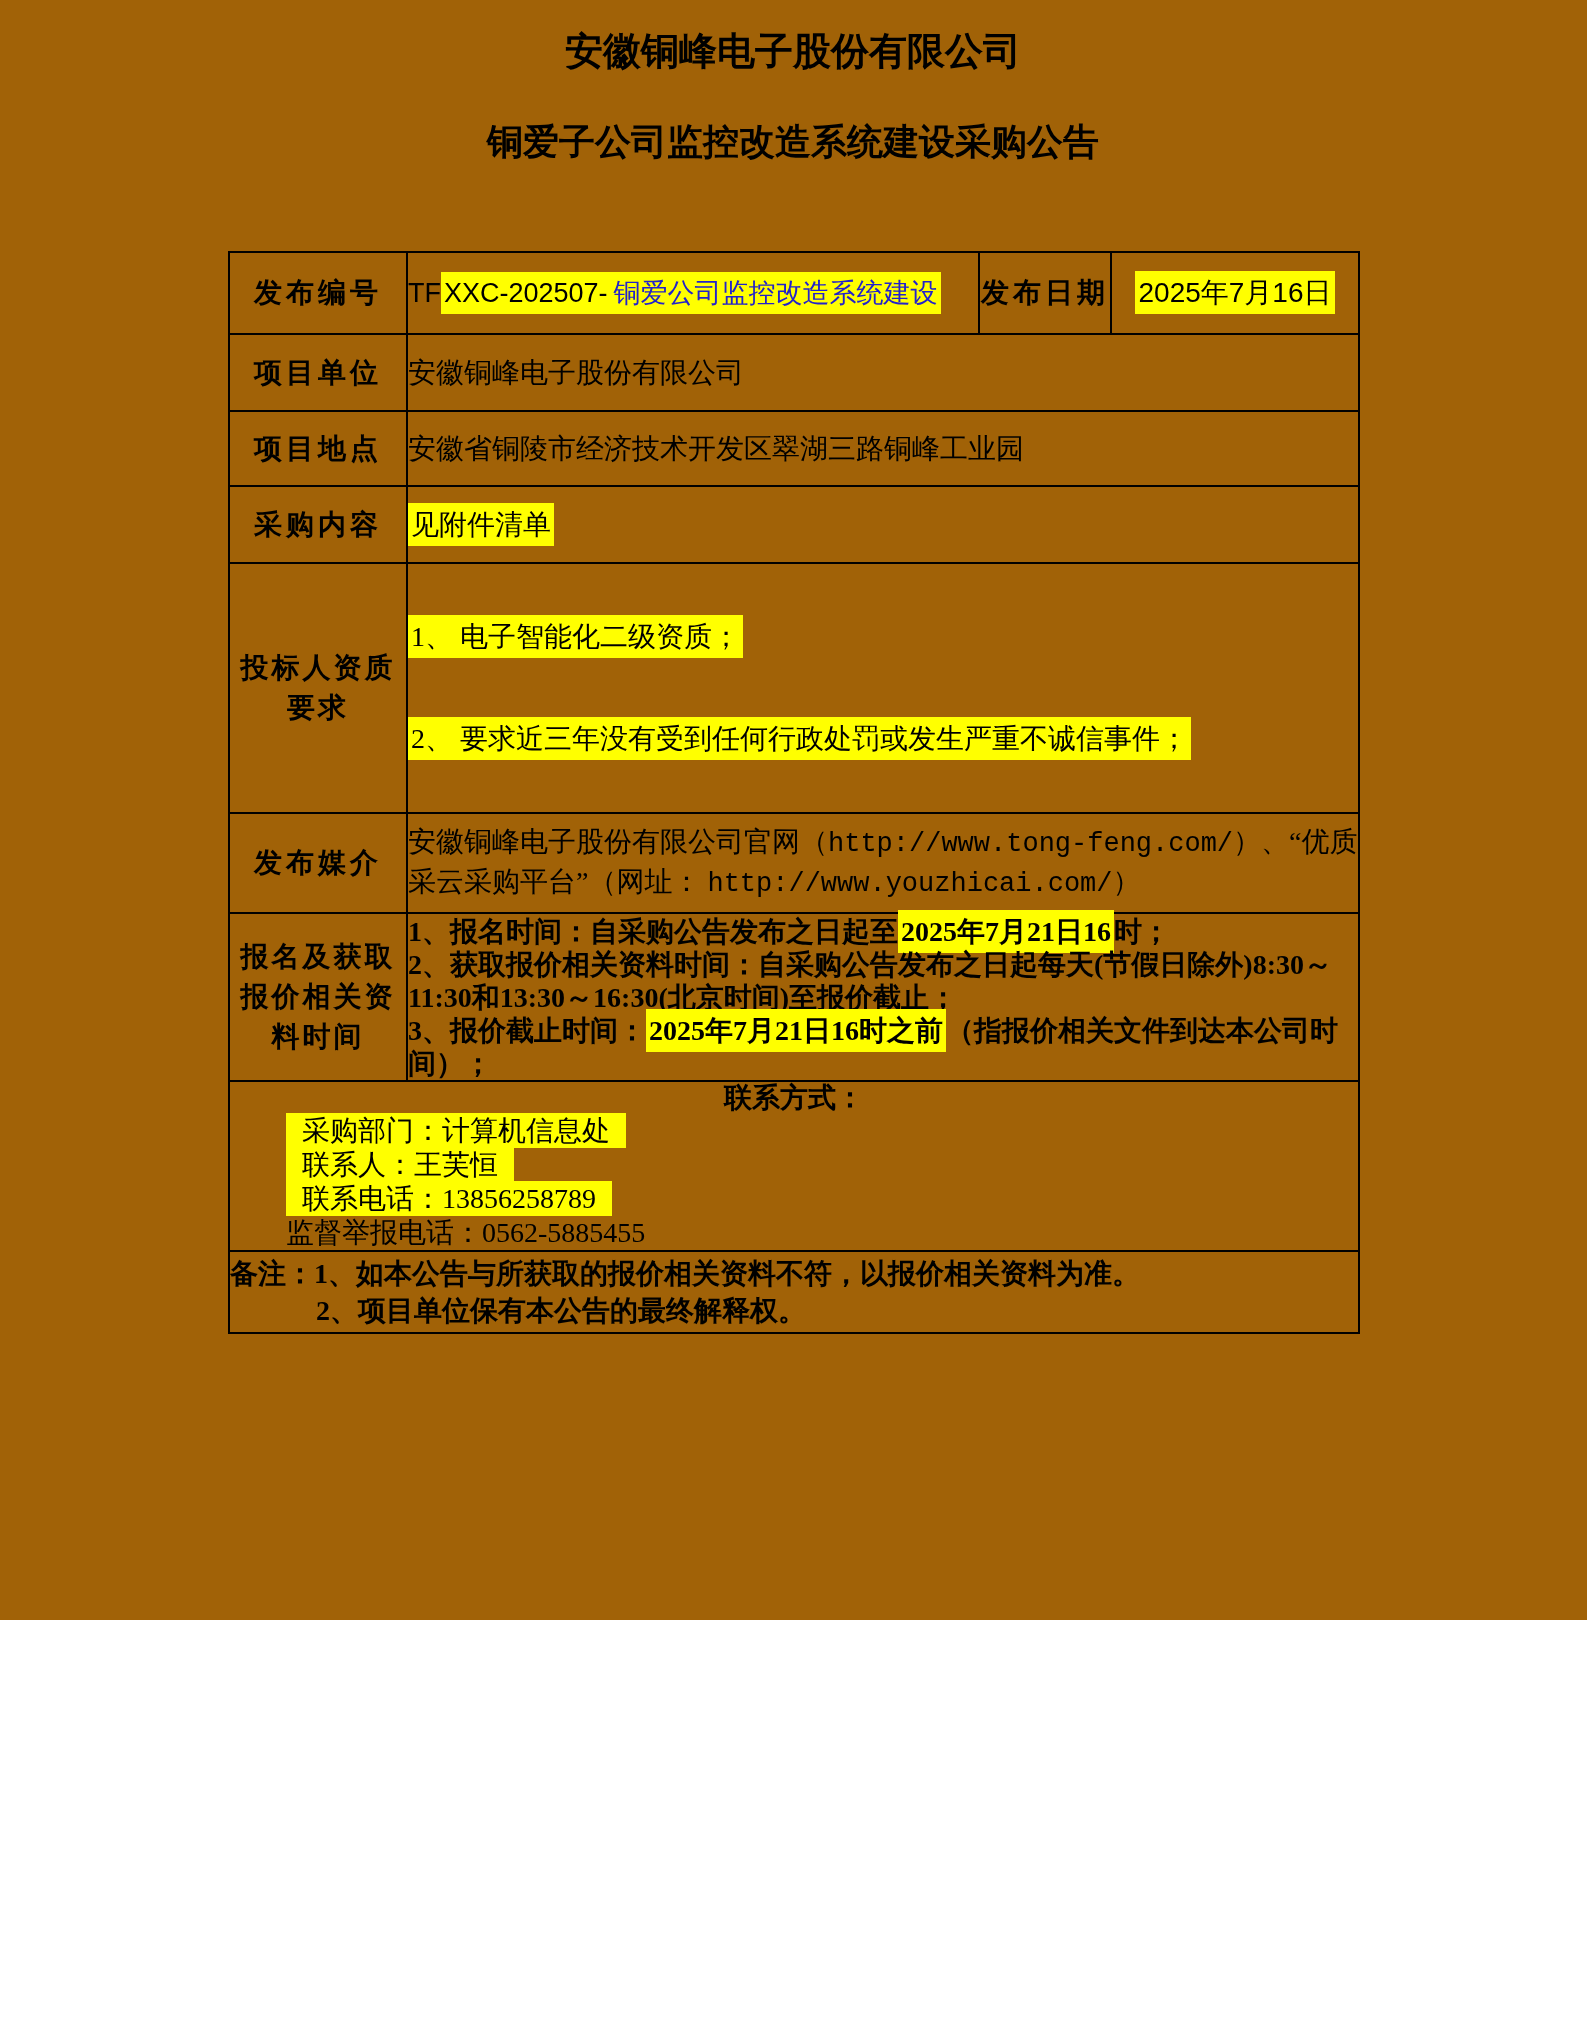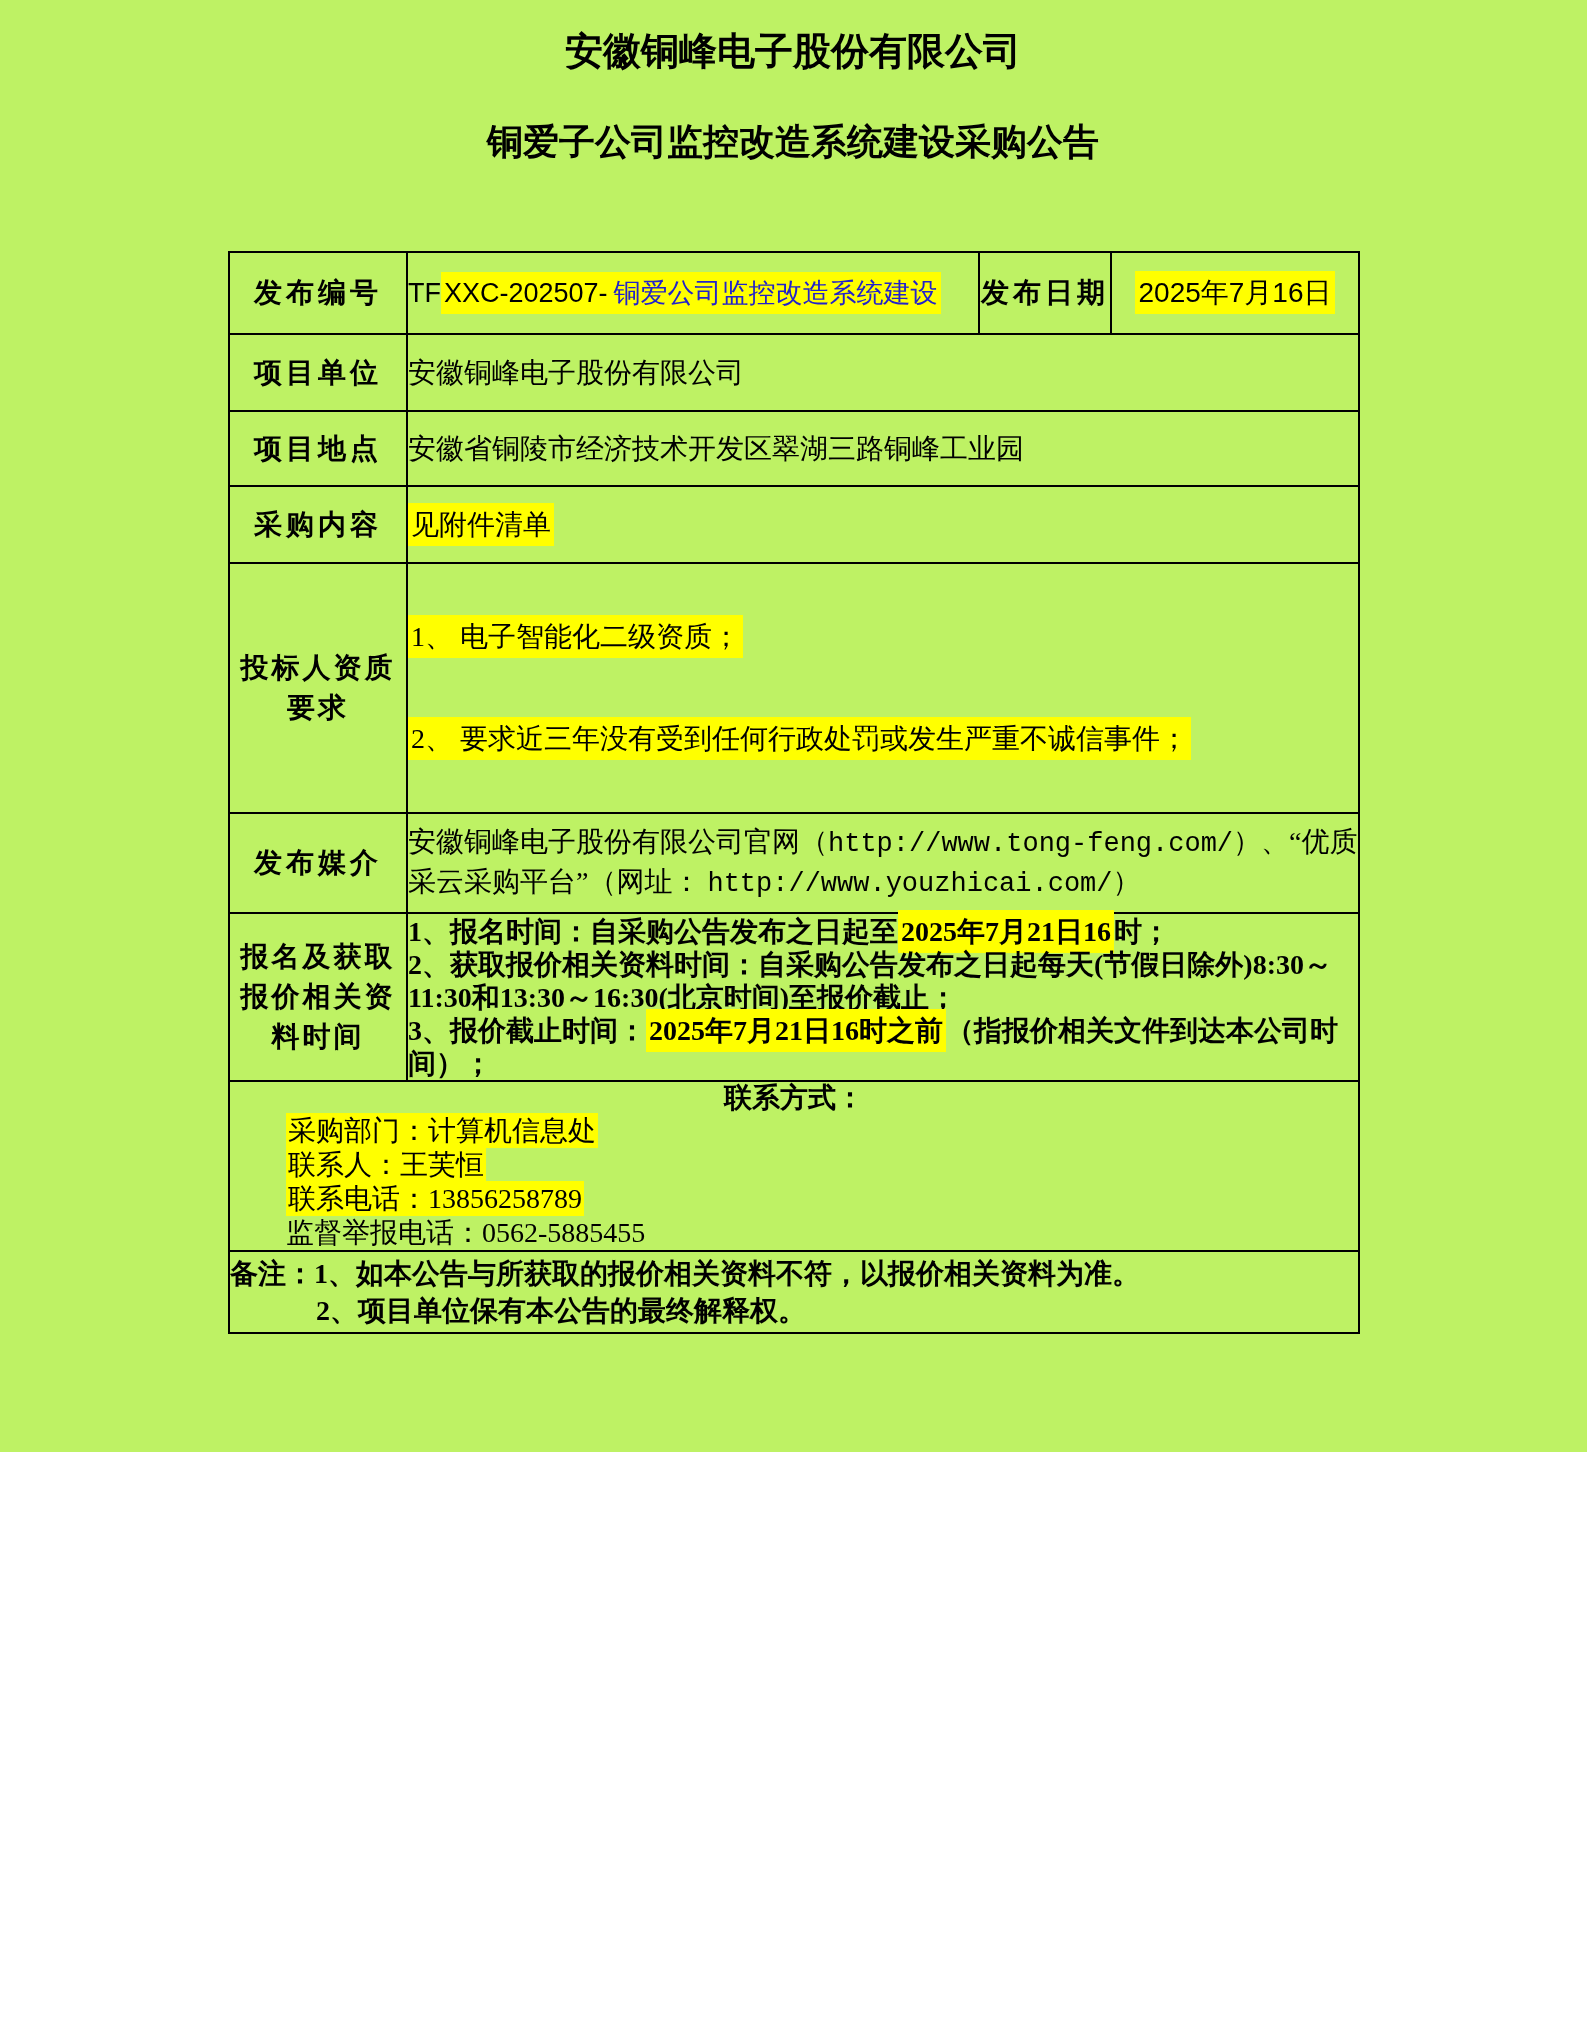--- a/index.html
+++ b/index.html
@@ -1,17 +1,17 @@
 <!DOCTYPE html>
 <html style="--hl: #ffff00; --blue: #2222cc; --bar: #000000;"><head>
 <meta charset="utf-8">
 <style>
   html,body { margin:0; padding:0; background:#ffffff; }
   .page {
-    position:relative; width:1587px; height:1452px; background:#bef264;
+    position:relative; width:1587px; height:1620px; background:#a16207;
     font-family:"Liberation Serif","DejaVu Serif",serif; color:#000;
     overflow:hidden;
   }
   .sheet { position:absolute; left:228px; top:0; width:1130px; }
 
   .doc-title {
     margin:28px 0 0; text-align:center;
     font-family:"Liberation Sans","DejaVu Sans",sans-serif;
     font-weight:bold; font-size:38px; line-height:47px; color:#000;
   }
@@ -51,21 +51,21 @@
   td.media-content p { margin:0; line-height:38px; }
 
   
   td.sched-content { vertical-align:top; padding:5px 26px 0 10px;font-weight:bold; }
   td.sched-content p { margin:0; line-height:33px; }
 
   
   td.contact-cell { vertical-align:top; padding:5px 10px 0; }
   .contact-heading { font-weight:bold; line-height:32px;text-align:center; }
   .contact-line { margin-left:56px; line-height:34px; }
-  .contact-line .hl { padding:2px 2px; }
+  .contact-line .hl { padding:2px 16px; }
 
   
   td.remarks-cell { vertical-align:top; padding:4px 10px 0; font-weight:bold; }
   td.remarks-cell p { margin:0; line-height:37px; }
   td.remarks-cell p.remark-line2 { margin-left:86px; }
 
   .bottom-bar {
     position:absolute; left:76px; top:1991px; width:1447px; height:8px;
     background:var(--bar,#000000);
   }

